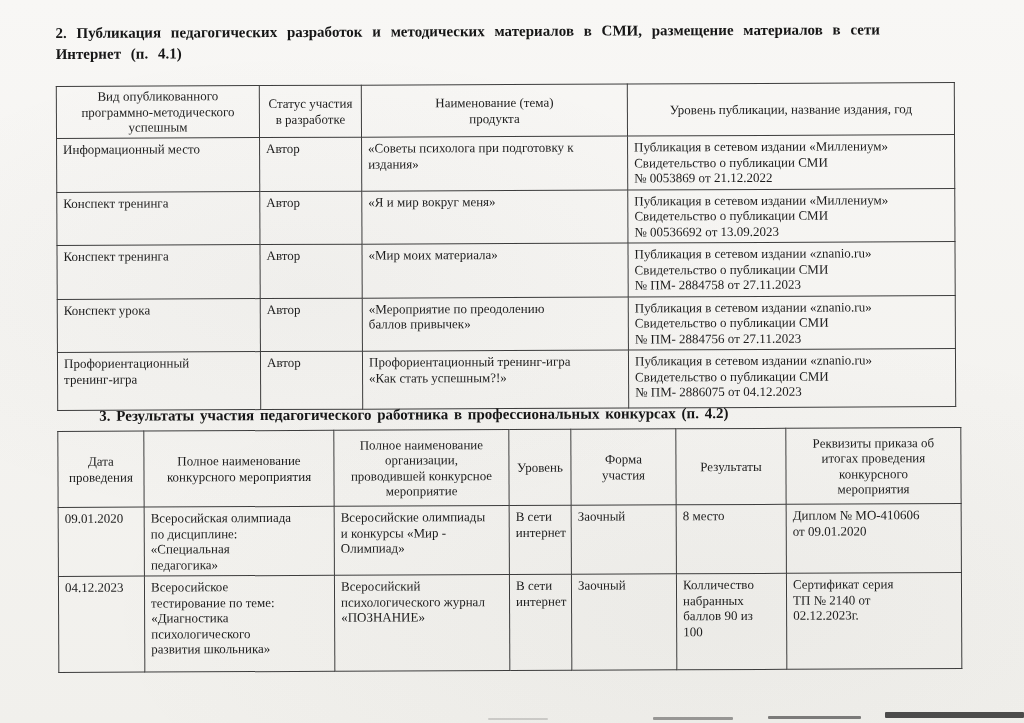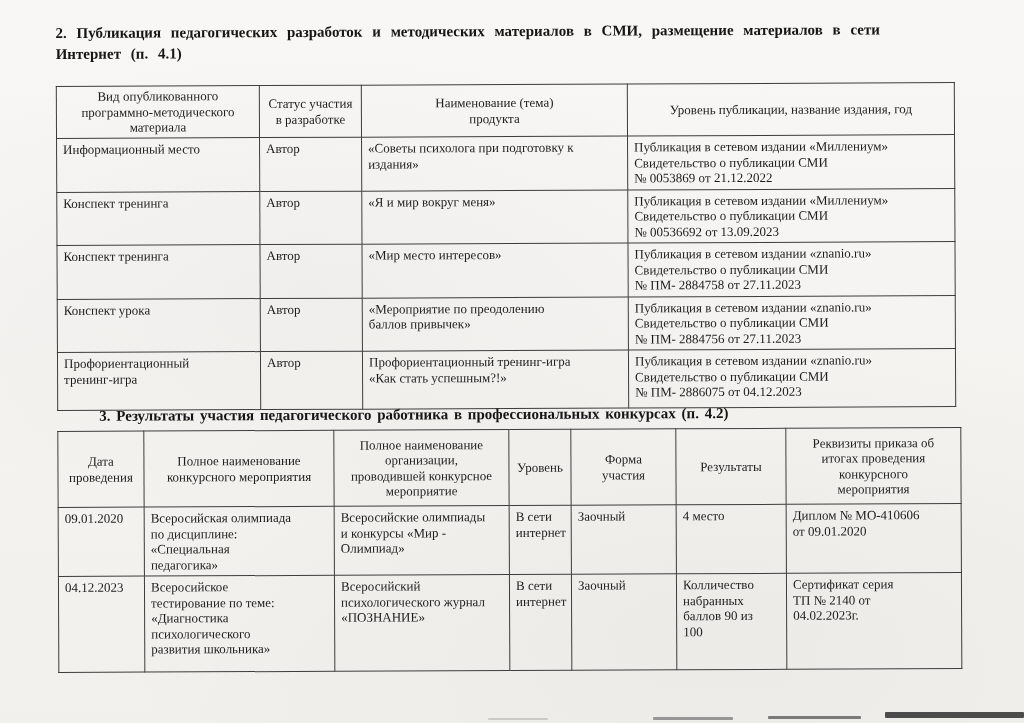--- a/index.html
+++ b/index.html
@@ -85,21 +85,21 @@
     <colgroup>
       <col style="width:203px">
         <col style="width:102px">
         <col style="width:266px">
         <col style="width:327px">
     </colgroup>
     <tbody>
         <tr style="height:52px">
       <th>Вид опубликованного
 программно-методического
-материала</th>
+успешным</th>
       <th>Статус участия
 в разработке</th>
       <th>Наименование (тема)
 продукта</th>
       <th>Уровень публикации, название издания, год</th>
     </tr>
     <tr style="height:51px">
       <td>Информационный место</td>
       <td>Автор</td>
       <td>«Советы психолога при подготовку к
@@ -112,21 +112,21 @@
       <td>Конспект тренинга</td>
       <td>Автор</td>
       <td>«Я и мир вокруг меня»</td>
       <td>Публикация в сетевом издании «Миллениум»
 Свидетельство о публикации СМИ
 № 00536692 от 13.09.2023</td>
     </tr>
     <tr style="height:50px">
       <td>Конспект тренинга</td>
       <td>Автор</td>
-      <td>«Мир место интересов»</td>
+      <td>«Мир моих материала»</td>
       <td>Публикация в сетевом издании «znanio.ru»
 Свидетельство о публикации СМИ
 № ПМ- 2884758  от 27.11.2023</td>
     </tr>
     <tr style="height:52px">
       <td>Конспект урока</td>
       <td>Автор</td>
       <td>«Мероприятие по преодолению
 баллов привычек»</td>
       <td>Публикация в сетевом издании «znanio.ru»
@@ -182,21 +182,21 @@
       <td>Всеросийская олимпиада
 по дисциплине:
 «Специальная
 педагогика»</td>
       <td>Всеросийские олимпиады
 и конкурсы «Мир -
 Олимпиад»</td>
       <td>В сети
 интернет</td>
       <td>Заочный</td>
-      <td>4 место</td>
+      <td>8 место</td>
       <td>Диплом № МО-410606
 от 09.01.2020</td>
     </tr>
     <tr style="height:96px">
       <td>04.12.2023</td>
       <td>Всеросийское
 тестирование по теме:
 «Диагностика
 психологического
 развития школьника»</td>
@@ -205,21 +205,21 @@
 «ПОЗНАНИЕ»</td>
       <td>В сети
 интернет</td>
       <td>Заочный</td>
       <td>Колличество
 набранных
 баллов 90 из
 100</td>
       <td>Сертификат серия
 ТП № 2140 от
-04.02.2023г.</td>
+02.12.2023г.</td>
     </tr>
   </tbody>
     </table>
 
 </div>
 
 <div class="scan-artifact artifact-1"></div>
 <div class="scan-artifact artifact-2"></div>
 <div class="scan-artifact artifact-3"></div>
 <div class="scan-artifact artifact-4"></div>

